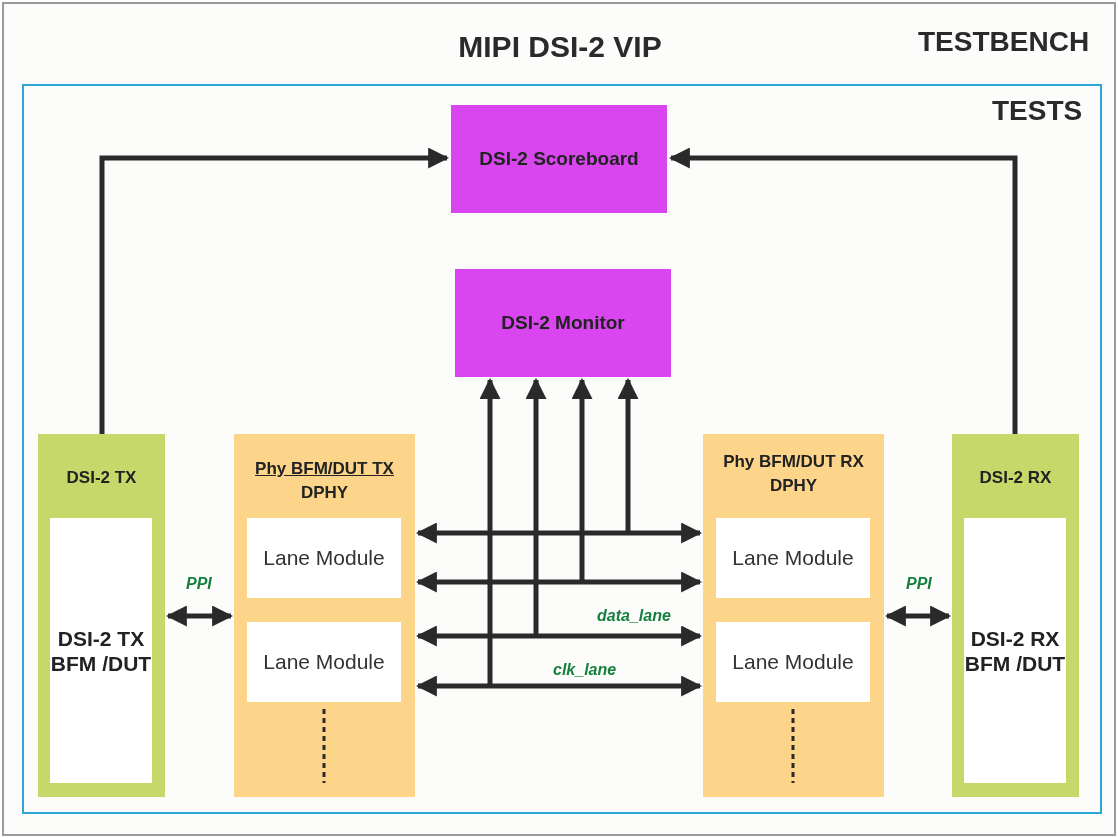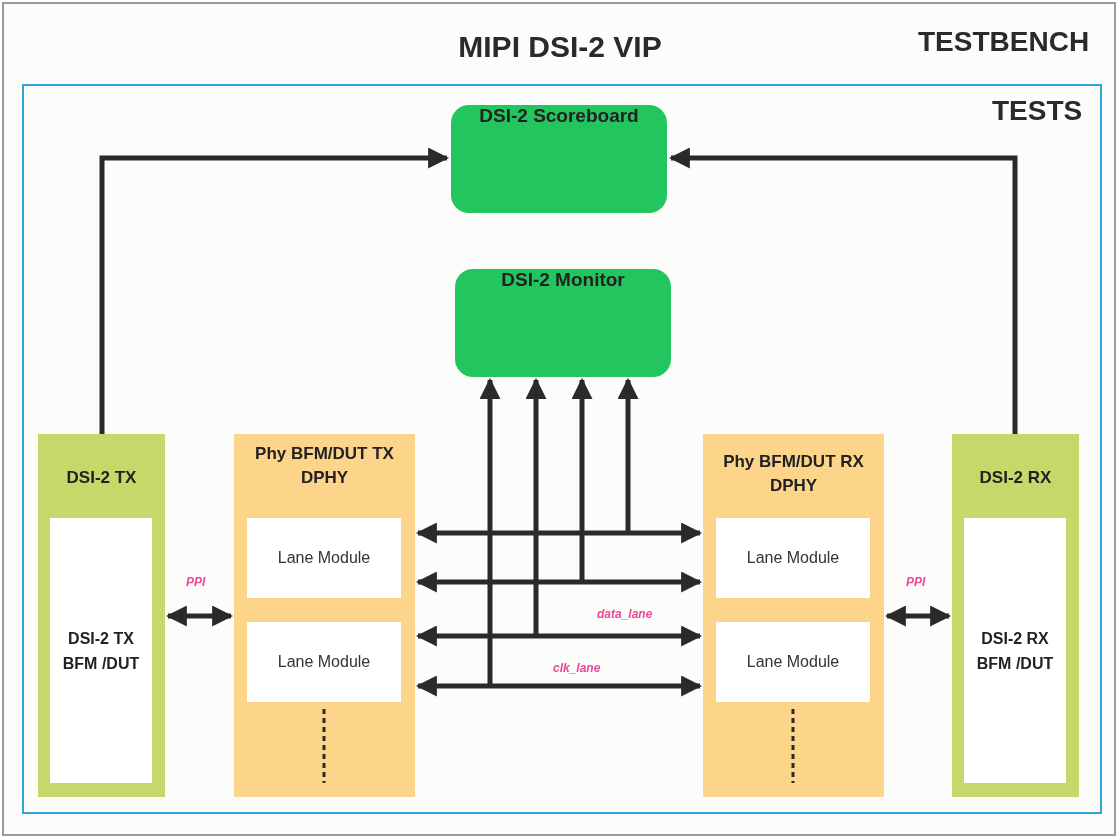--- a/index.html
+++ b/index.html
@@ -6,30 +6,30 @@
   body { width: 1118px; height: 838px; background: #ffffff; position: relative; overflow: hidden;
          font-family: "Liberation Sans", "DejaVu Sans", sans-serif; }
   .abs { position: absolute; box-sizing: border-box; }
   #testbench { left: 2px; top: 2px; width: 1114px; height: 834px; border: 2px solid #9a9a9a; background: #fcfcfb; }
   #tests { left: 22px; top: 84px; width: 1080px; height: 730px; border: 2px solid #2ea7d8; background: #fcfcfa; }
   .title { font-weight: bold; color: #2a2a2a; }
   #main-title { left: 0; width: 1118px; top: 30px; text-align: center; font-size: 30px; padding-right: 0; }
   #main-title span { position: relative; left: 1px; }
   #tb-label { left: 918px; top: 26px; font-size: 28px; text-align: center; }
   #tests-label { left: 992px; top: 95px; font-size: 28px; }
-  .blue { background: #22c55e; display: flex; justify-content: center; font-weight: bold; font-size: 19px; color: #222; border-radius: 18px; }
+  .blue { background: #d946ef; display: flex; align-items: center; justify-content: center; font-weight: bold; font-size: 19px; color: #222; }
   #scoreboard { left: 451px; top: 105px; width: 216px; height: 108px; }
   #monitor { left: 455px; top: 269px; width: 216px; height: 108px; }
   .green { background: #c6d86a; }
   .orange { background: #fdd58a; }
   .white { background: #ffffff; }
   .blk-head { text-align: center; font-weight: bold; font-size: 17px; color: #222; line-height: 24px; }
-  .inner-label { display: flex; align-items: center; justify-content: center; text-align: center; font-size: 16px; color: #333; }
+  .inner-label { display: flex; align-items: center; justify-content: center; text-align: center; font-size: 21px; color: #333; }
   .inner-label.bold { font-weight: bold; color: #222; line-height: 25px; }
-  .wire-label { font-style: italic; font-weight: bold; font-size: 12px; color: #ec4899; }
+  .wire-label { font-style: italic; font-weight: bold; font-size: 16px; color: #15803d; }
   svg#wires { position: absolute; left: 0; top: 0; }
 </style>
 </head>
 <body>
 
 <div id="testbench" class="abs"></div>
 <div id="tests" class="abs"></div>
 
 <div id="main-title" class="abs title"><span>MIPI DSI-2 VIP</span></div>
 <div id="tb-label" class="abs title">TESTBENCH</div>
@@ -44,21 +44,21 @@
 
 <div class="abs green" style="left:38px;top:434px;width:127px;height:363px;">
   <div class="blk-head" style="margin-top:32px;">DSI-2 TX</div>
 </div>
 <div class="abs white inner-label bold" style="left:50px;top:518px;width:102px;height:265px;flex-direction:column;">
   <div>DSI-2 TX</div>
   <div>BFM /DUT</div>
 </div>
 
 <div class="abs orange" style="left:234px;top:434px;width:181px;height:363px;">
-  <div class="blk-head" style="margin-top:8px;">Phy BFM/DUT TX</div>
+  <div class="blk-head" style="margin-top:23px;text-decoration:underline;">Phy BFM/DUT TX</div>
   <div class="blk-head">DPHY</div>
 </div>
 <div class="abs white inner-label" style="left:247px;top:518px;width:154px;height:80px;">
     <span>Lane Module</span>
   </div>
 <div class="abs white inner-label" style="left:247px;top:622px;width:154px;height:80px;">
     <span>Lane Module</span>
   </div>
 
 <div class="abs orange" style="left:703px;top:434px;width:181px;height:363px;">

